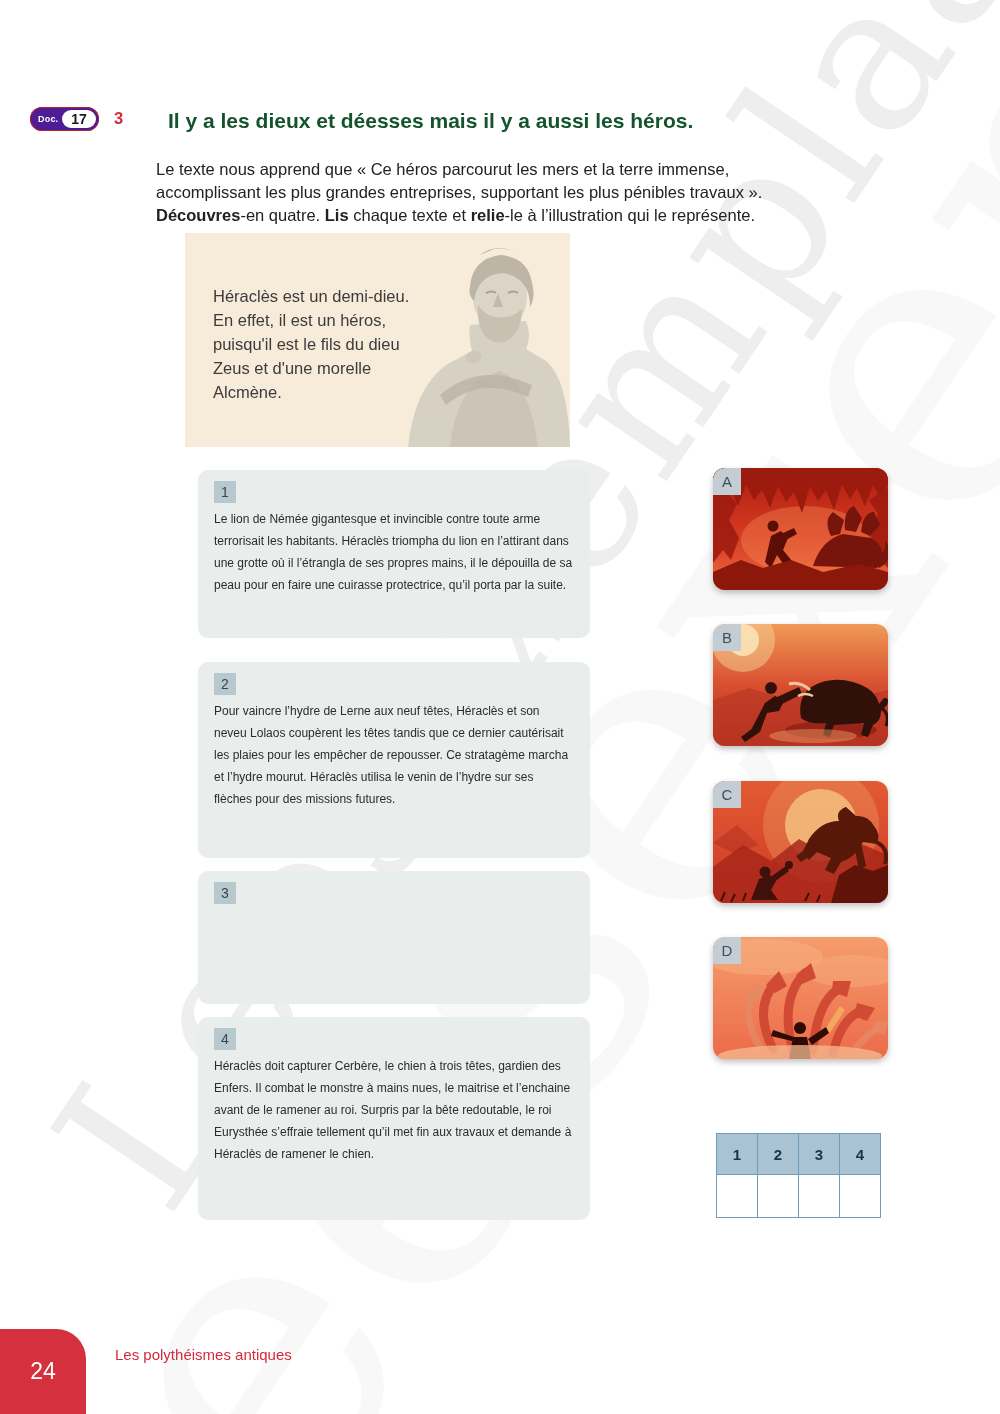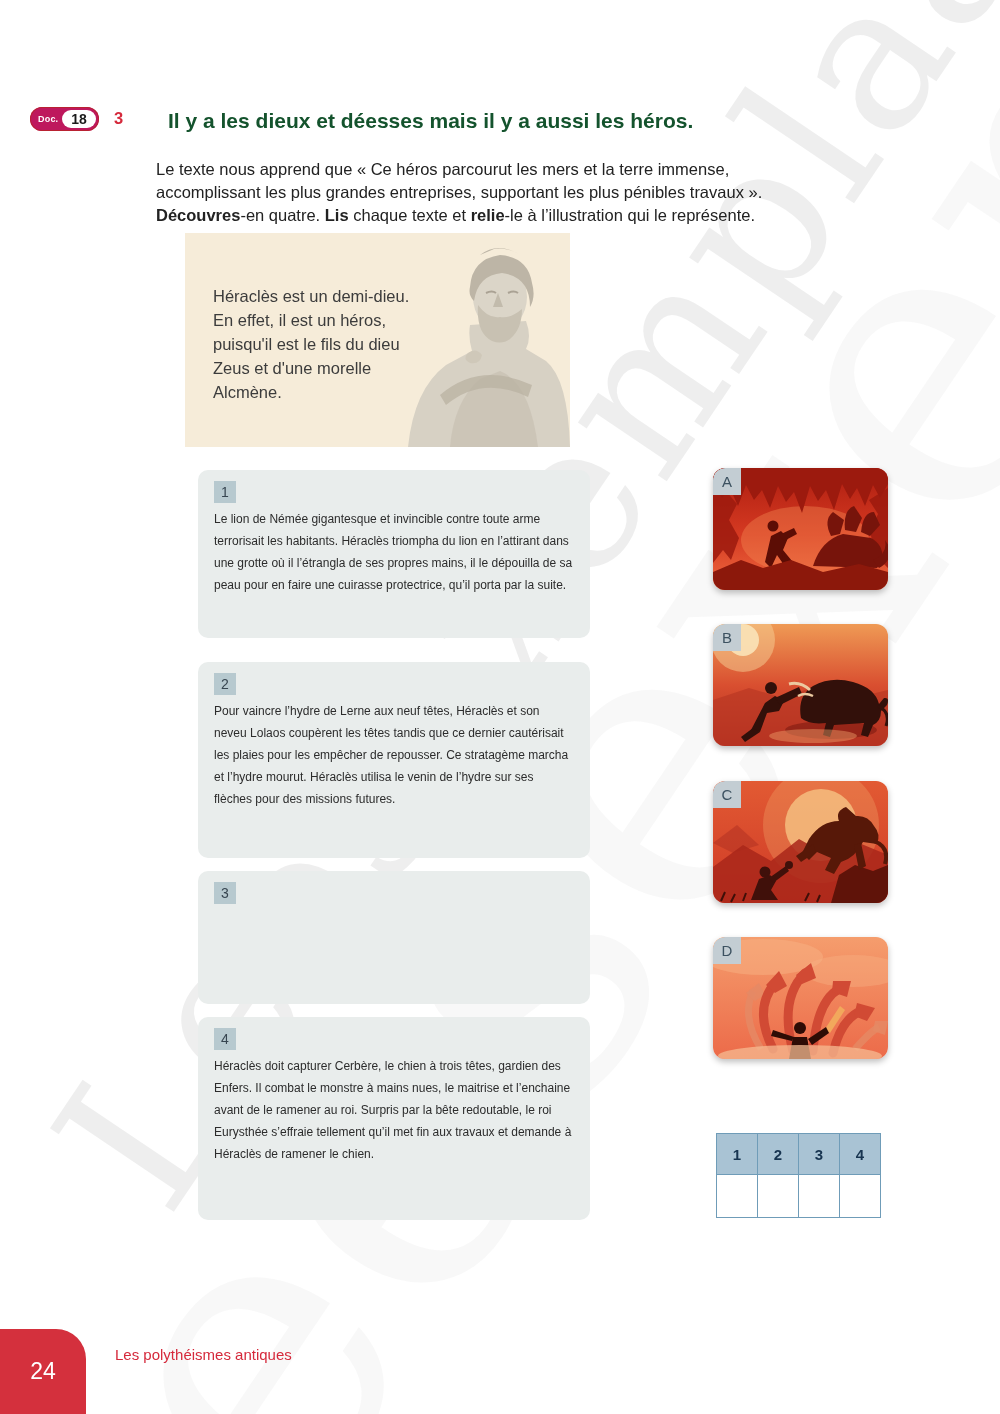--- a/index.html
+++ b/index.html
@@ -30,21 +30,21 @@
     left:-170px;top:1560px;
     font-size:400px;letter-spacing:10px;
     color:rgba(90,90,90,0.045);
     transform:rotate(-56deg);
   }
   .content{position:relative;z-index:1;}
   
   .doc-badge{
     position:absolute;left:30px;top:107px;
     height:24px;display:flex;align-items:center;
-    background:#be185d;border-radius:13px;
+    background:#4c1d95;border-radius:13px;
     padding:0 3px 0 8px;box-shadow:0 0 0 1px #b92232 inset;
   }
   .doc-badge .prefix{color:#ffffff;font-size:9px;font-weight:bold;margin-right:4px;letter-spacing:.2px;}
   .doc-badge .num{
     background:#ffffff;color:#1a1a1a;font-weight:bold;font-size:14px;
     border-radius:10px;padding:0 9px;height:18px;line-height:18px;
   }
   .exercise-num{
     position:absolute;left:114px;top:109px;
     color:#d5293b;font-weight:bold;font-size:16.5px;
@@ -132,21 +132,21 @@
 
 <div class="page">
 
   <div class="watermark faint">Leesexemplaar</div>
   <div class="watermark main">Leesexemplaar</div>
 
   <div class="content">
 
     <div class="doc-badge">
       <span class="prefix">Doc.</span>
-      <span class="num">18</span>
+      <span class="num">17</span>
     </div>
     <div class="exercise-num">3</div>
     <div class="heading">Il y a les dieux et déesses mais il y a aussi les héros.</div>
     <p class="intro">Le texte nous apprend que « Ce héros parcourut les mers et la terre immense, accomplissant les plus grandes entreprises, supportant les plus pénibles travaux ». <b>Découvres</b>-en quatre. <b>Lis</b> chaque texte et <b>relie</b>-le à l’illustration qui le représente.</p>
 
     <div class="hero-box">
       <svg class="hero-statue" viewBox="0 0 190 214" aria-hidden="true">
         <path d="M28,214 Q34,156 66,132 L92,118 Q88,104 90,92 L146,88 Q152,104 146,116 L166,128 Q188,146 190,214 Z" fill="#d7d1c4"></path>
         <path d="M70,214 Q74,168 100,146 L120,138 Q150,150 158,214 Z" fill="#c6bfb0" opacity="0.65"></path>
         <path d="M60,162 Q100,128 152,152 L148,164 Q102,142 66,172 Z" fill="#b9b1a1" opacity="0.75"></path>

